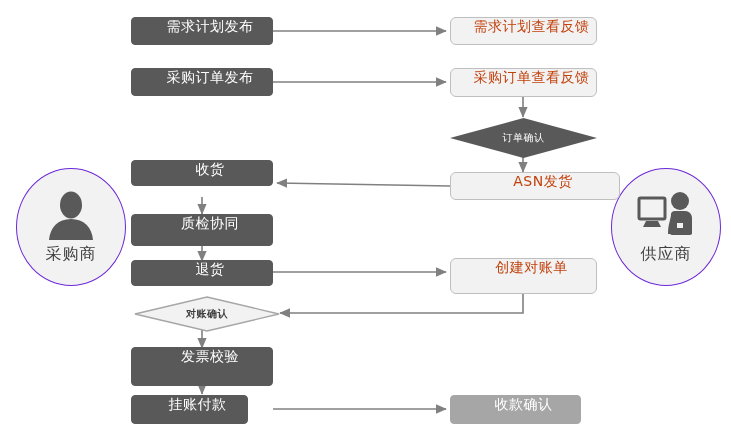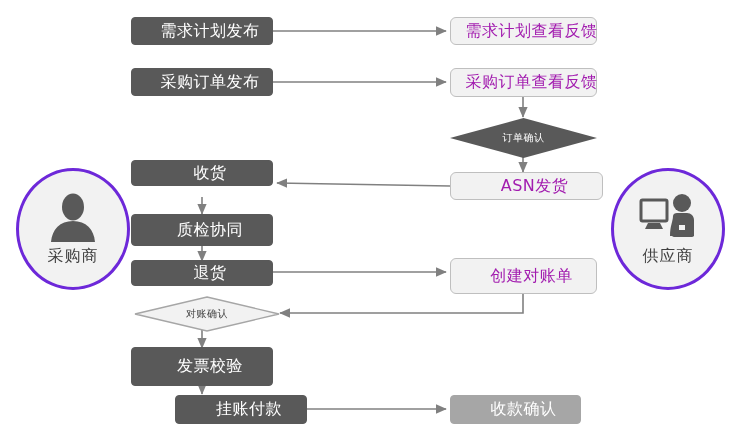--- a/index.html
+++ b/index.html
@@ -20,38 +20,37 @@
     left: 0;
     top: 0;
     width: 731px;
     height: 436px;
     pointer-events: none;
   }
   .node {
     position: absolute;
     box-sizing: border-box;
     display: flex;
-    align-items: center;
     justify-content: center;
-    font-size: 16px;
+    font-size: 14px;
     letter-spacing: 0.5px;
     white-space: nowrap;
     padding-left: 16px;
   }
   
   .node.dark {
     background: #595959;
     color: #ffffff;
     border-radius: 4px;
     border: 1px solid #595959;
   }
   
   .node.light {
     background: #f2f2f2;
-    color: #a21caf;
+    color: #c2410c;
     border: 1px solid #bfbfbf;
     border-radius: 6px;
   }
   
   .node.mid {
     background: #a6a6a6;
     color: #ffffff;
     border: 1px solid #a6a6a6;
     border-radius: 4px;
   }
@@ -70,30 +69,30 @@
     height: 100%;
   }
   .diamond .dlabel {
     position: relative;
     font-size: 10px;
     letter-spacing: 0.5px;
     white-space: nowrap;
     z-index: 2;
   }
   .diamond.dark .dlabel { color: #ffffff; }
-  .diamond.lightd .dlabel { color: #404040; }
+  .diamond.lightd .dlabel { color: #404040; font-weight: bold; }
 
   
   .role {
     position: absolute;
     width: 108px;
     height: 116px;
     border-radius: 50%;
     background: #f2f2f2;
-    border: 3px solid #6d28d9;
+    border: 1px solid #6d28d9;
     display: flex;
     flex-direction: column;
     align-items: center;
     justify-content: center;
   }
   .role .glyph {
     width: 58px;
     height: 52px;
     display: block;
     margin-bottom: 2px;
@@ -189,40 +188,40 @@
     <svg class="shape" viewBox="0 0 146 36" preserveAspectRatio="none">
       <polygon points="73,1 145,18 73,35 1,18" fill="#f2f2f2" stroke="#a6a6a6" stroke-width="1.4"></polygon>
     </svg>
     <span class="dlabel">对账确认</span>
   </div>
 
   <div class="node dark" style="left:131px; top:347px; width:142px; height:39px;">
     <span>发票校验</span>
   </div>
 
-  <div class="node dark" style="left:131px; top:395px; width:132px; height:29px;margin-left:44px;">
+  <div class="node dark" style="left:131px; top:395px; width:117px; height:29px;">
     <span>挂账付款</span>
   </div>
 
   <div class="node light" style="left:450px; top:17px; width:147px; height:28px;">
     <span>需求计划查看反馈</span>
   </div>
 
   <div class="node light" style="left:450px; top:68px; width:147px; height:29px;">
     <span>采购订单查看反馈</span>
   </div>
 
   <div class="diamond dark" style="left:450px; top:118px; width:147px; height:40px;">
     <svg class="shape" viewBox="0 0 147 40" preserveAspectRatio="none">
       <polygon points="73.5,0 147,20 73.5,40 0,20" fill="#595959"></polygon>
     </svg>
     <span class="dlabel">订单确认</span>
   </div>
 
-  <div class="node light" style="left:450px; top:172px; width:153px; height:28px;">
+  <div class="node light" style="left:450px; top:172px; width:170px; height:28px;">
     <span>ASN发货</span>
   </div>
 
   <div class="node light" style="left:450px; top:258px; width:147px; height:36px;">
     <span>创建对账单</span>
   </div>
 
   <div class="node mid" style="left:450px; top:395px; width:131px; height:29px;">
     <span>收款确认</span>
   </div>

